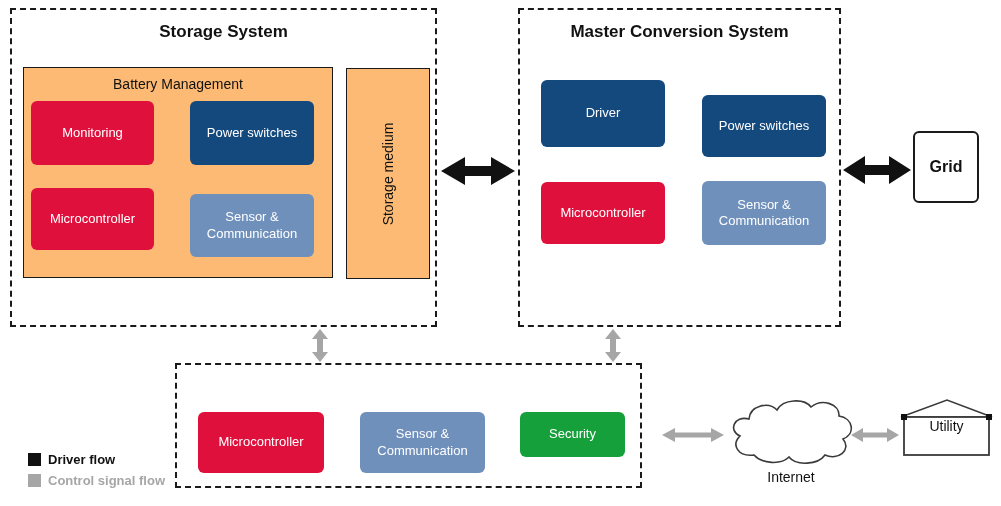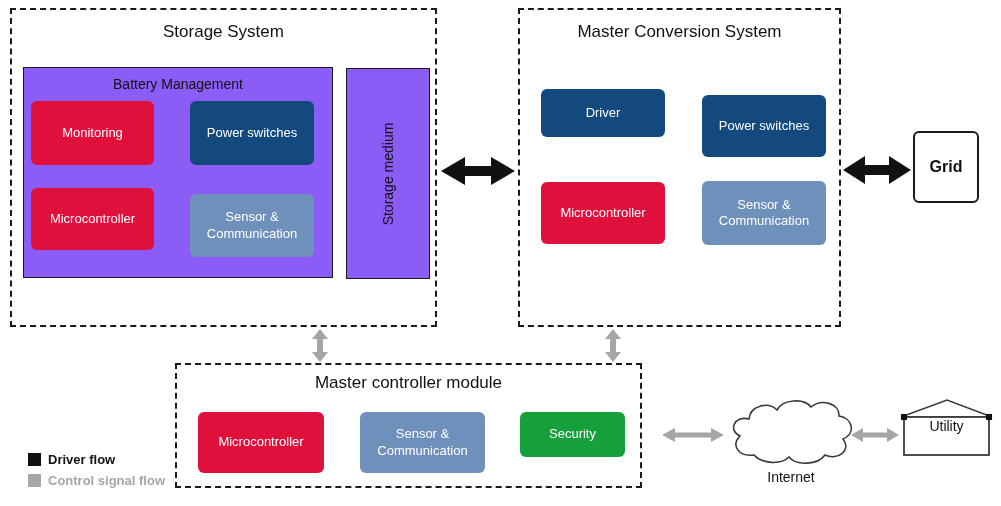--- a/index.html
+++ b/index.html
@@ -19,29 +19,29 @@
 
   
   .sys {
     border: 2px dashed #1a1a1a;
     background: #fff;
   }
   .sys-title {
     position: absolute;
     left: 0; right: 0;
     text-align: center;
-    font-weight: normal;
+    font-weight: bold;
     font-size: 17px;
     color: #111;
   }
 
   
   .solid-box {
     border: 1.5px solid #1a1a1a;
-    background: #8b5cf6;
+    background: #fdba74;
   }
   .bm-title {
     position: absolute;
     left: 0; right: 0;
     top: 8px;
     text-align: center;
     font-size: 14px;
     color: #111;
   }
 
@@ -129,32 +129,31 @@
     </div>
 
     <div class="abs solid-box" style="left:334px; top:58px; width:84px; height:211px;">
       <div class="v-text">Storage medium</div>
     </div>
   </div>
 
   <div class="abs sys" style="left:518px; top:8px; width:323px; height:319px;">
     <div class="sys-title" style="top:12px;">Master Conversion System</div>
 
-    <div class="block c-blue" style="left:21px; top:79px; width:124px; height:48px;">Driver</div>
+    <div class="block c-blue" style="left:21px; top:70px; width:124px; height:67px;">Driver</div>
     <div class="block c-blue" style="left:182px; top:85px; width:124px; height:62px;">Power switches</div>
     <div class="block c-red" style="left:21px; top:172px; width:124px; height:62px;">Microcontroller</div>
     <div class="block c-steel" style="left:182px; top:171px; width:124px; height:64px;">Sensor &amp; Communication</div>
   </div>
 
   <div class="abs grid-box" style="left:913px; top:131px; width:66px; height:72px;">
     <span>Grid</span>
   </div>
 
   <div class="abs sys" style="left:175px; top:363px; width:467px; height:125px;">
-    <div class="sys-title" style="top:8px;">Master controller module</div>
 
     <div class="block c-red" style="left:21px; top:47px; width:126px; height:61px;">Microcontroller</div>
     <div class="block c-steel" style="left:183px; top:47px; width:125px; height:61px;">Sensor &amp; Communication</div>
     <div class="block c-green" style="left:343px; top:47px; width:105px; height:45px;">Security</div>
   </div>
 
   <svg class="abs arrow-black" style="left:441px; top:155px;" width="74" height="32" viewBox="0 0 74 32">
     <polygon fill="currentColor" points="0,16 24,2 24,11 50,11 50,2 74,16 50,30 50,21 24,21 24,30"></polygon>
   </svg>
   <svg class="abs arrow-black" style="left:843px; top:154px;" width="68" height="32" viewBox="0 0 68 32">

